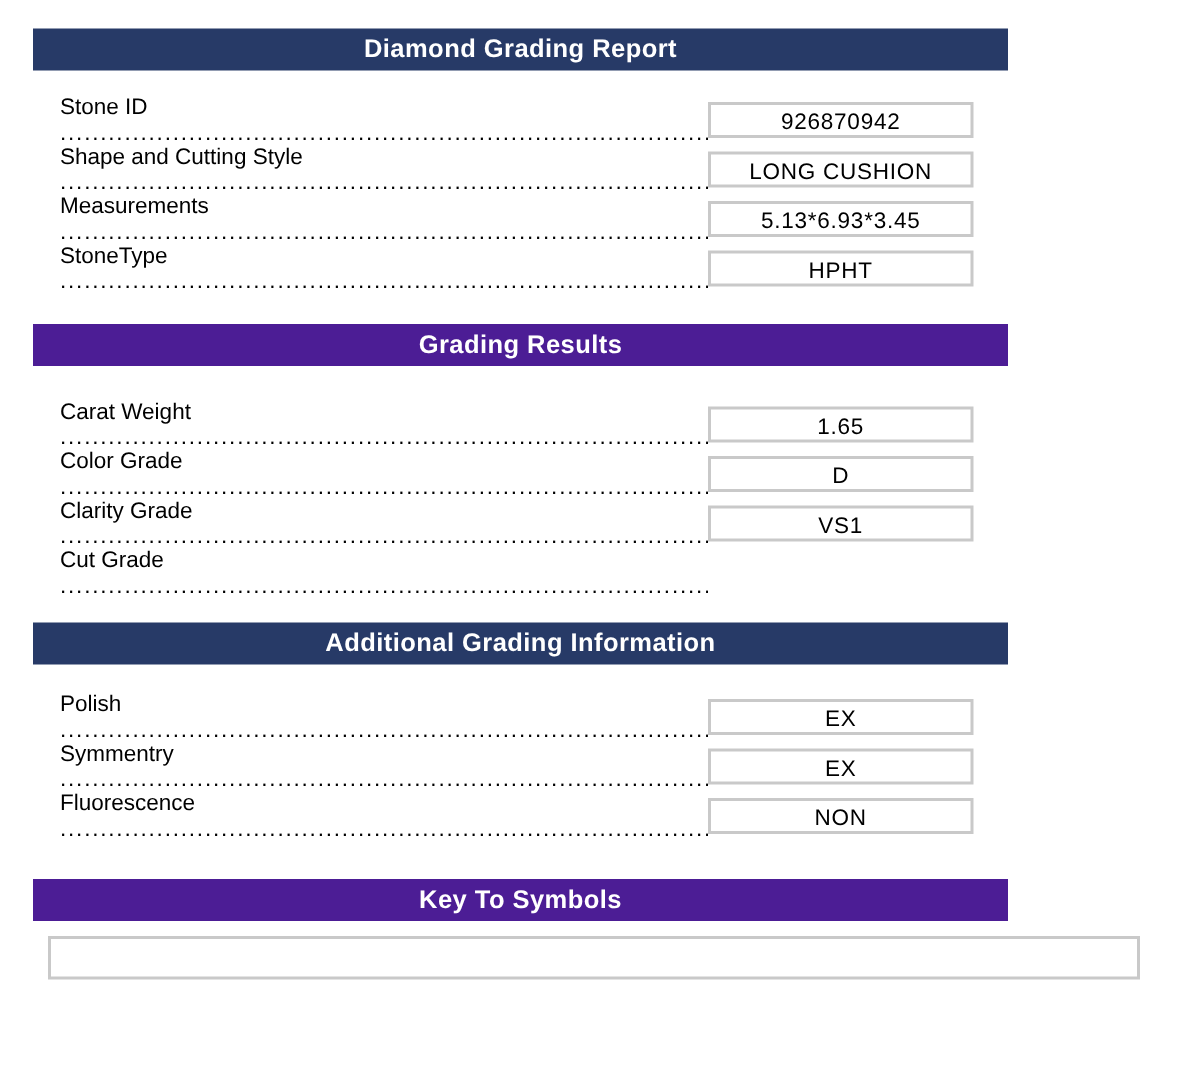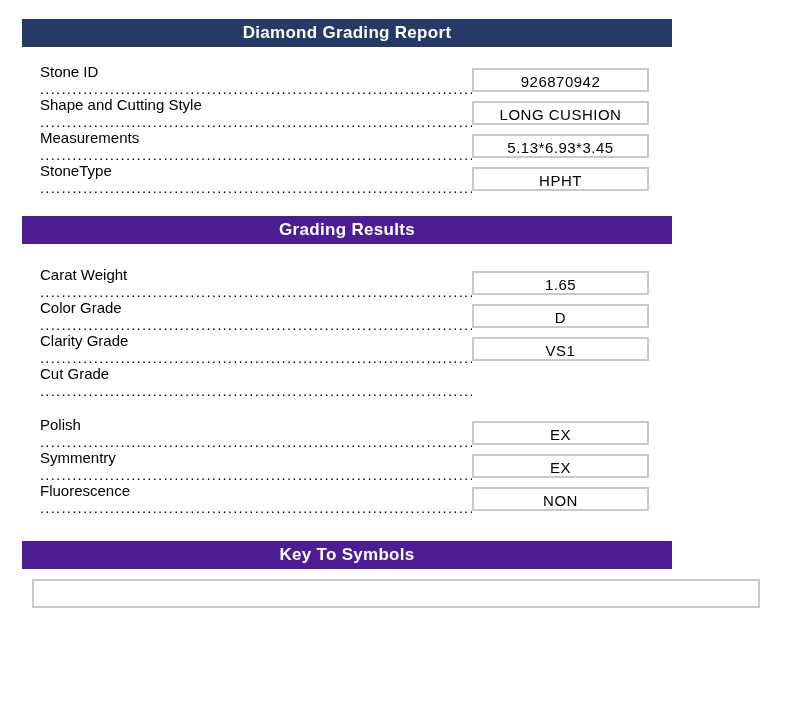--- a/index.html
+++ b/index.html
@@ -172,20 +172,21 @@
       <div class="label-wrap">
         <span class="label">Cut Grade</span>
         <span class="dots"></span>
       </div>
       <div class="value-box invisible">
         <span></span>
       </div>
     </div>
   </div>
 
+  <div class="bar navy gap-bar-3">Additional Grading Information</div>
 
   <div class="rows gap-rows-3">
     <div class="row">
       <div class="label-wrap">
         <span class="label">Polish</span>
         <span class="dots"></span>
       </div>
       <div class="value-box">
         <span>EX</span>
       </div>

